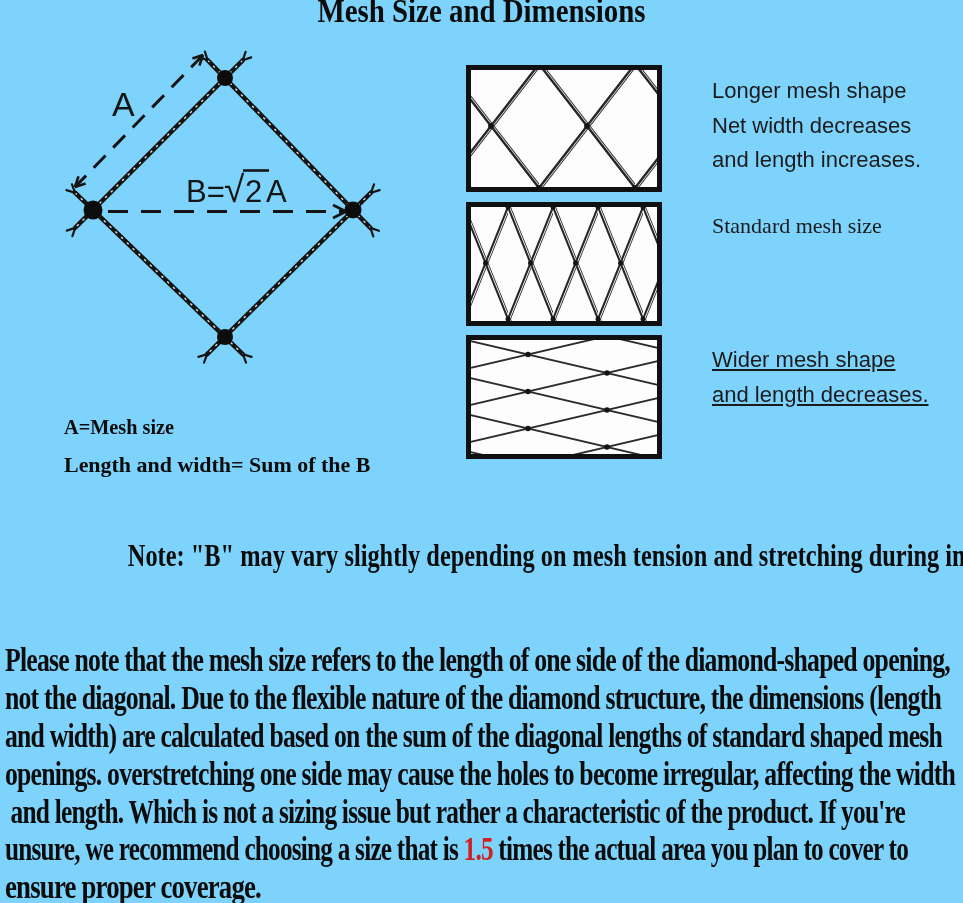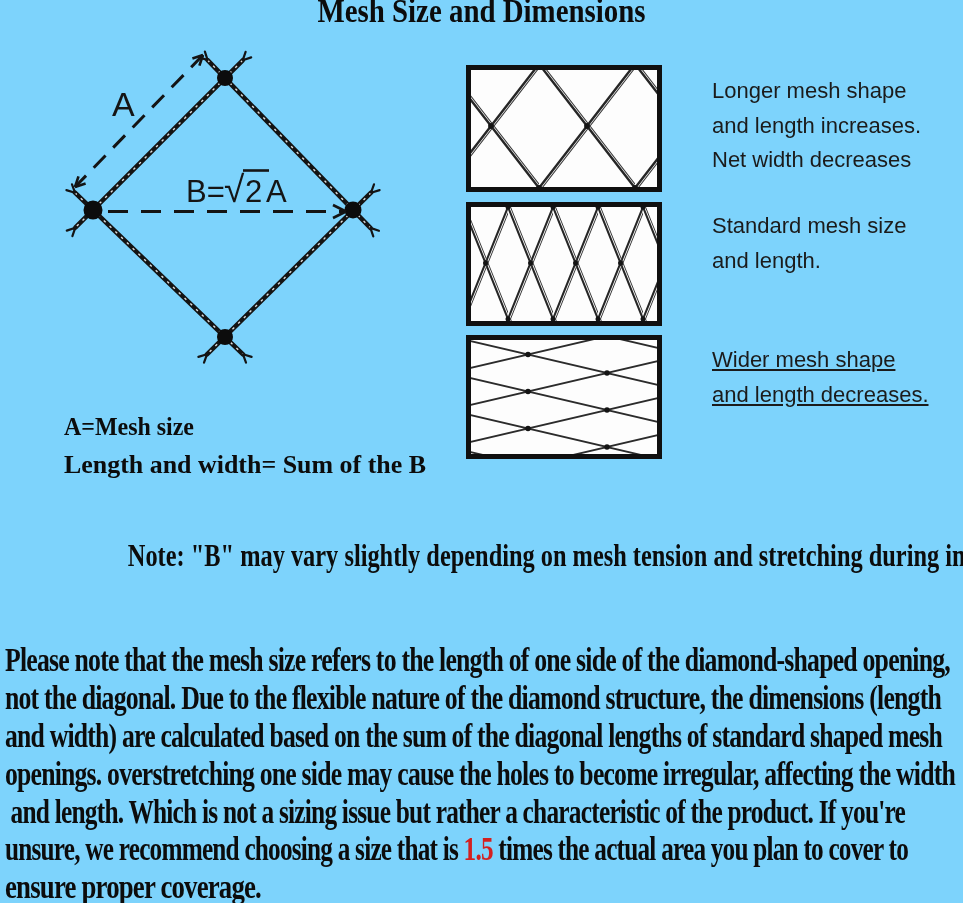--- a/index.html
+++ b/index.html
@@ -18,24 +18,24 @@
   .mesh-box{position:absolute;left:466px;width:186px;border:5px solid #101010;background:#fdfdfd;}
   .mesh-box svg{display:block;}
   .box1{top:65px;height:117px;}
   .box2{top:202px;height:114px;}
   .box3{top:335px;height:114px;}
 
   .mesh-desc{position:absolute;left:712px;width:250px;
              font-family:"Liberation Sans",sans-serif;font-size:22px;
              line-height:34.6px;color:#1b1b1b;}
   .desc1{top:74px;}
-  .desc2{top:209px;}
+  .desc2{top:209px;font-family:Liberation Serif, serif;}
   .desc3{top:343px;text-decoration:underline;}
 
-  .legend{position:absolute;left:64px;top:408px;font-size:26px;font-weight:bold;
+  .legend{position:absolute;left:64px;top:408px;font-size:22px;font-weight:bold;
           line-height:37.5px;color:#0c0c0c;}
 
   .note-wrap{position:absolute;left:0;right:0;top:536px;text-align:center;
              font-size:31px;font-weight:bold;line-height:40px;color:#0c0c0c;}
 
   .para{position:absolute;left:5px;top:642px;font-size:33px;font-weight:bold;
         letter-spacing:-1px;line-height:37.9px;color:#0c0c0c;}
   .pline{height:37.9px;}
 </style>
 </head>
@@ -149,26 +149,25 @@
           <circle cx="0" cy="37" r="2.8" fill="#141414"></circle>
             <circle cx="158" cy="37" r="2.8" fill="#141414"></circle>
         </pattern>
       </defs>
       <rect width="186" height="114" fill="url(#p3)"></rect>
     </svg>
   </div>
 
   <div class="mesh-desc desc1">
     <div>Longer mesh shape</div>
+    <div>Net width decreases</div>
     <div>and length increases.</div>
-    <div>Net width decreases</div>
   </div>
   <div class="mesh-desc desc2">
     <div>Standard mesh size</div>
-    <div>and length.</div>
   </div>
   <div class="mesh-desc desc3">
     <div>Wider mesh shape</div>
     <div>and length decreases.</div>
   </div>
 
   <div class="legend">
     <div class="pline"><span class="fit" style="transform: scaleX(0.920863);">A=Mesh size</span></div>
     <div class="pline" style="height:37.5px"><span class="fit" style="transform: scaleX(0.997202);">Length and width= Sum of the B</span></div>
   </div>

